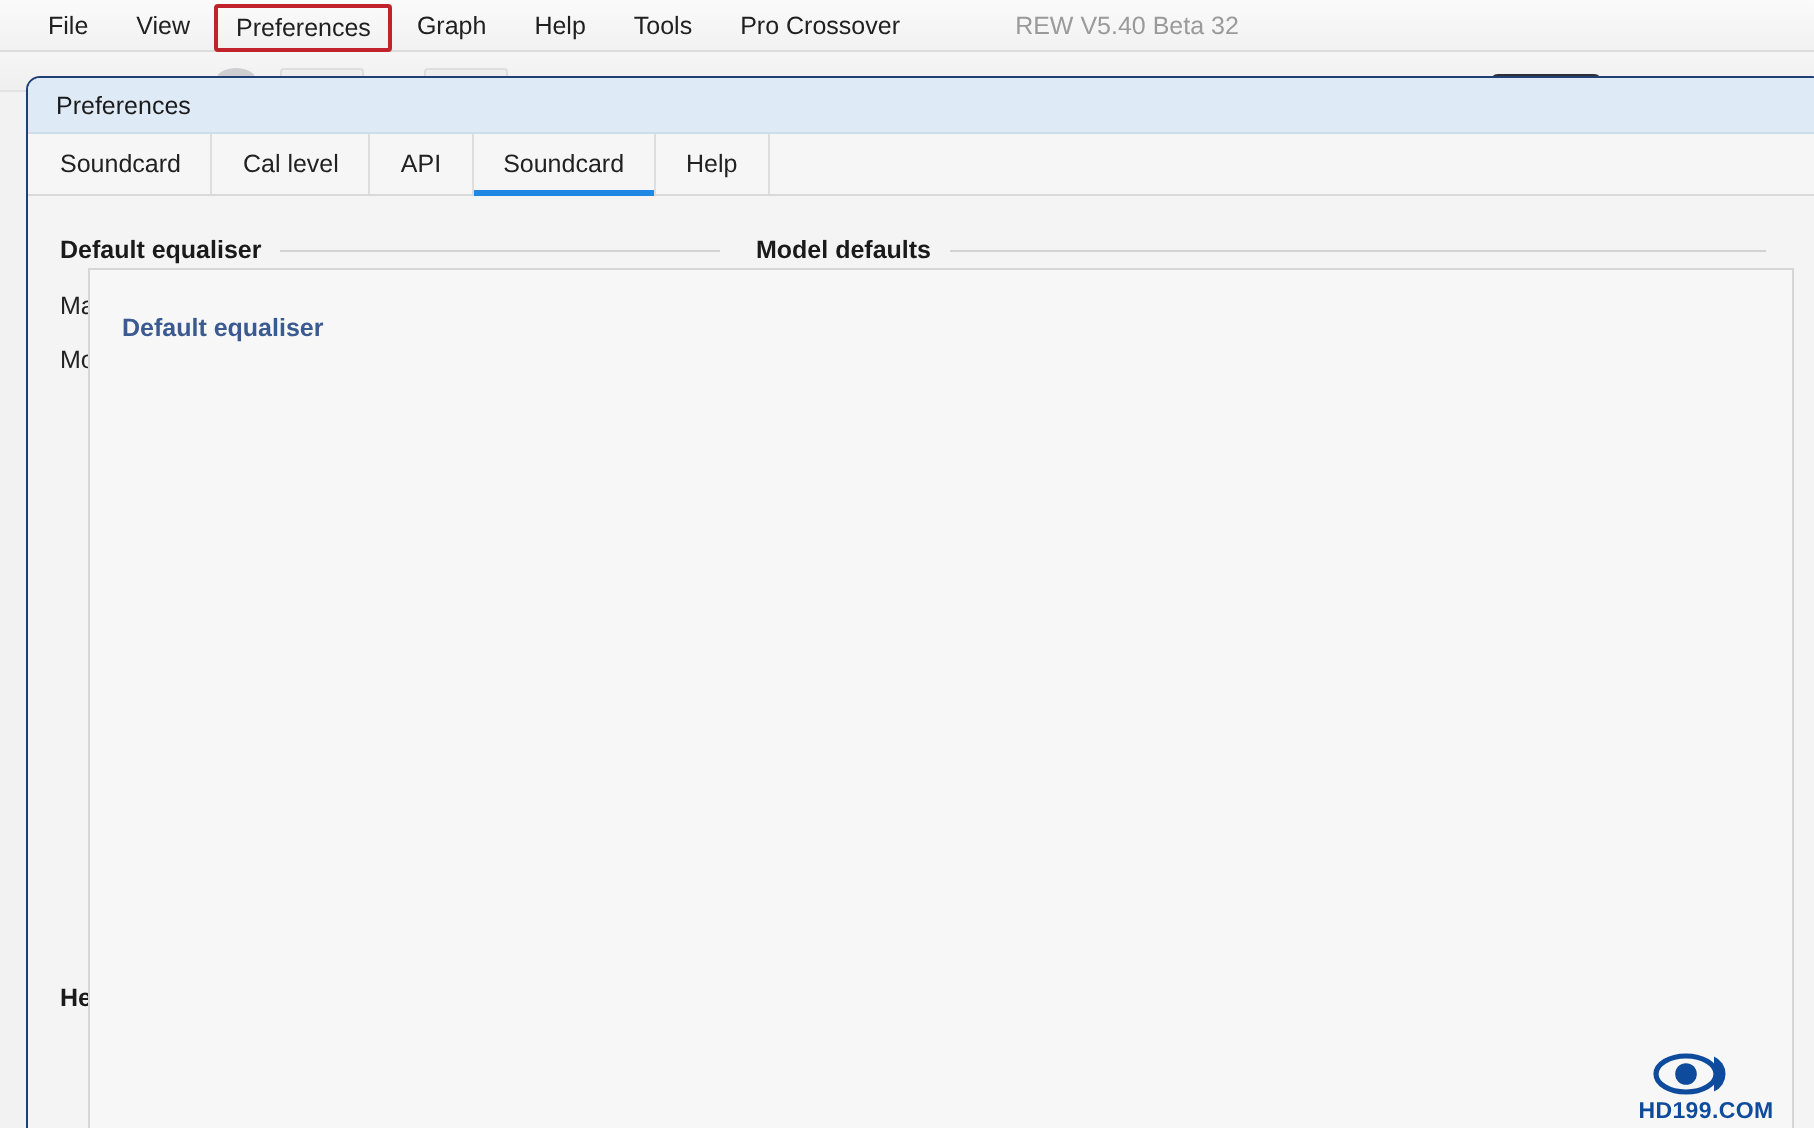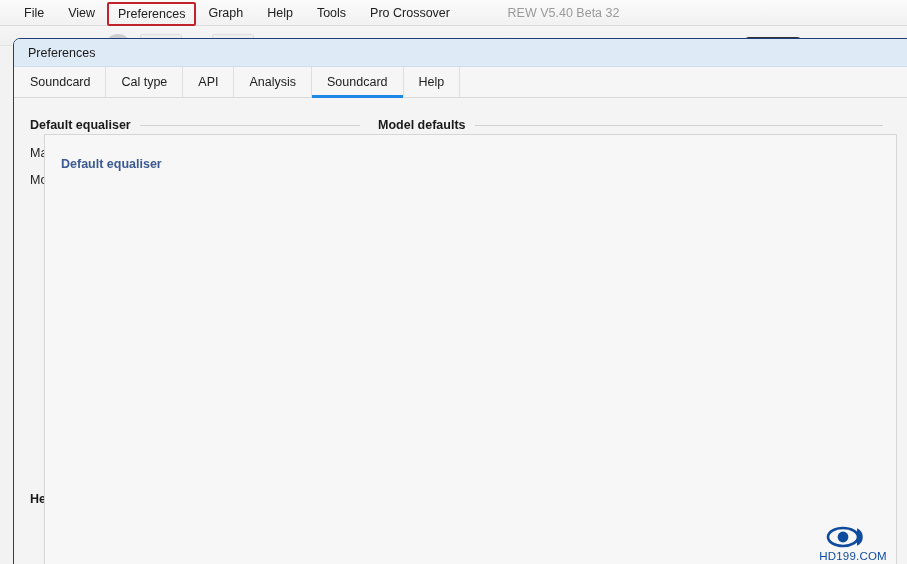--- a/index.html
+++ b/index.html
@@ -140,21 +140,21 @@
     position: absolute; left: 30px; right: 15px; top: 36px; bottom: -40px;
     background: #f7f7f7; border: 1px solid #d6d6d6;
   }
   .helptext {
     position: absolute; left: 16px; top: 22px;
     font-size: 12.5px; font-weight: bold; color: #3b5a92;
   }
 
   
   .watermark { position: absolute; right: 6px; bottom: 2px; text-align: center; width: 96px; }
-  .wm-txt { font-size: 11.5px; font-weight: normal; color: #0e4b9c; letter-spacing: .2px; }
+  .wm-txt { font-size: 11.5px; font-weight: bold; color: #0e4b9c; letter-spacing: .2px; }
 </style>
 </head>
 <body>
 
 <div id="root">
 
   <div class="menubar">
     <div class="apptitle">
       <span>REW V5.40 Beta 32</span>
     </div>
@@ -184,23 +184,22 @@
   </div>
 
   <div class="dialog">
 
     <div class="dlg-title">
       <span>Preferences</span>
     </div>
 
     <div class="tabbar" id="tabbar">
         <div class="tab">Soundcard</div>
-        <div class="tab">Cal type</div>
+        <div class="tab">Cal level</div>
         <div class="tab">API</div>
-        <div class="tab">Analysis</div>
         <div class="tab active">Soundcard</div>
         <div class="tab">Help</div>
       </div>
 
     <div class="content">
 
       <div class="sect" style="left:16px; top:20px; width:330px;">
         <span class="lbl">Default equaliser</span>
         <span class="rule"></span>
       </div>

